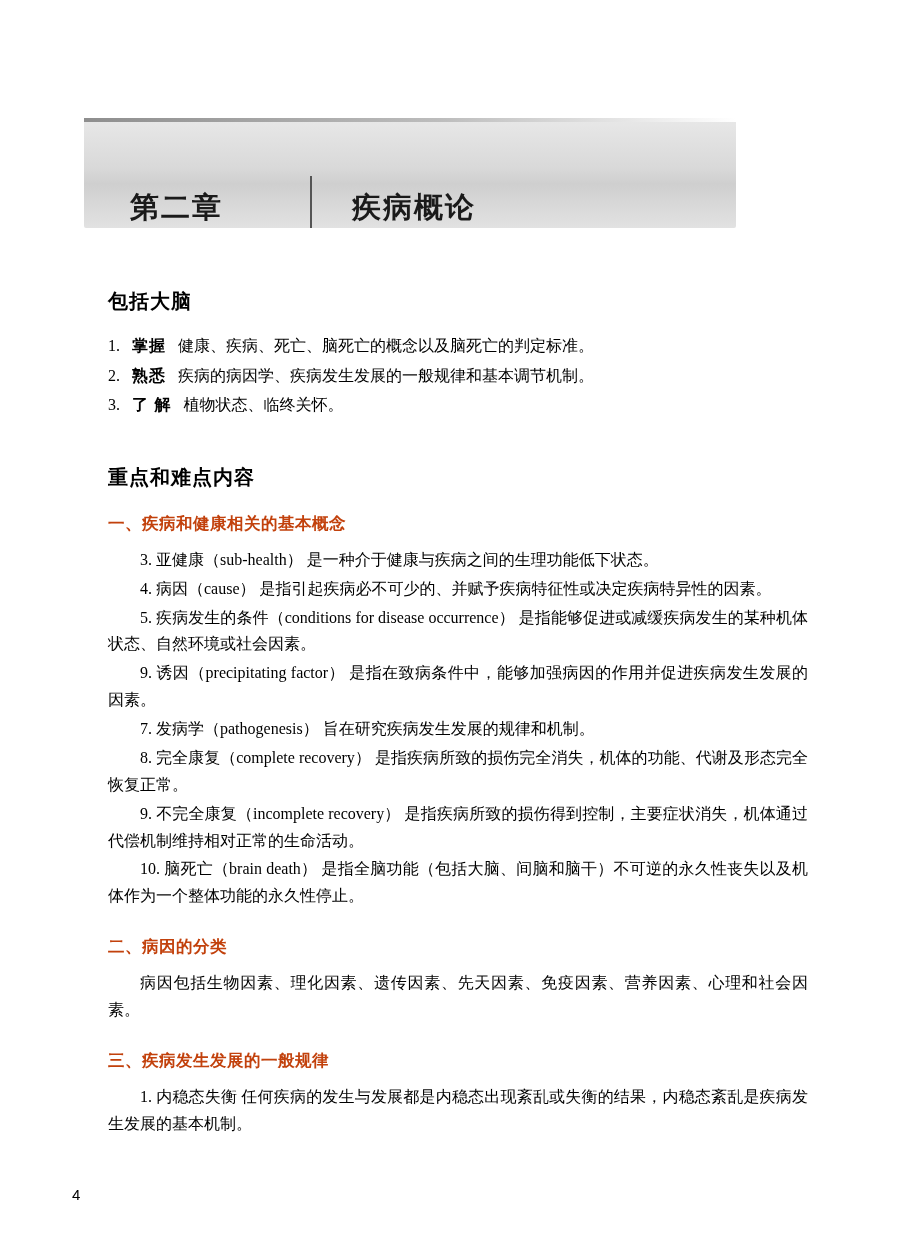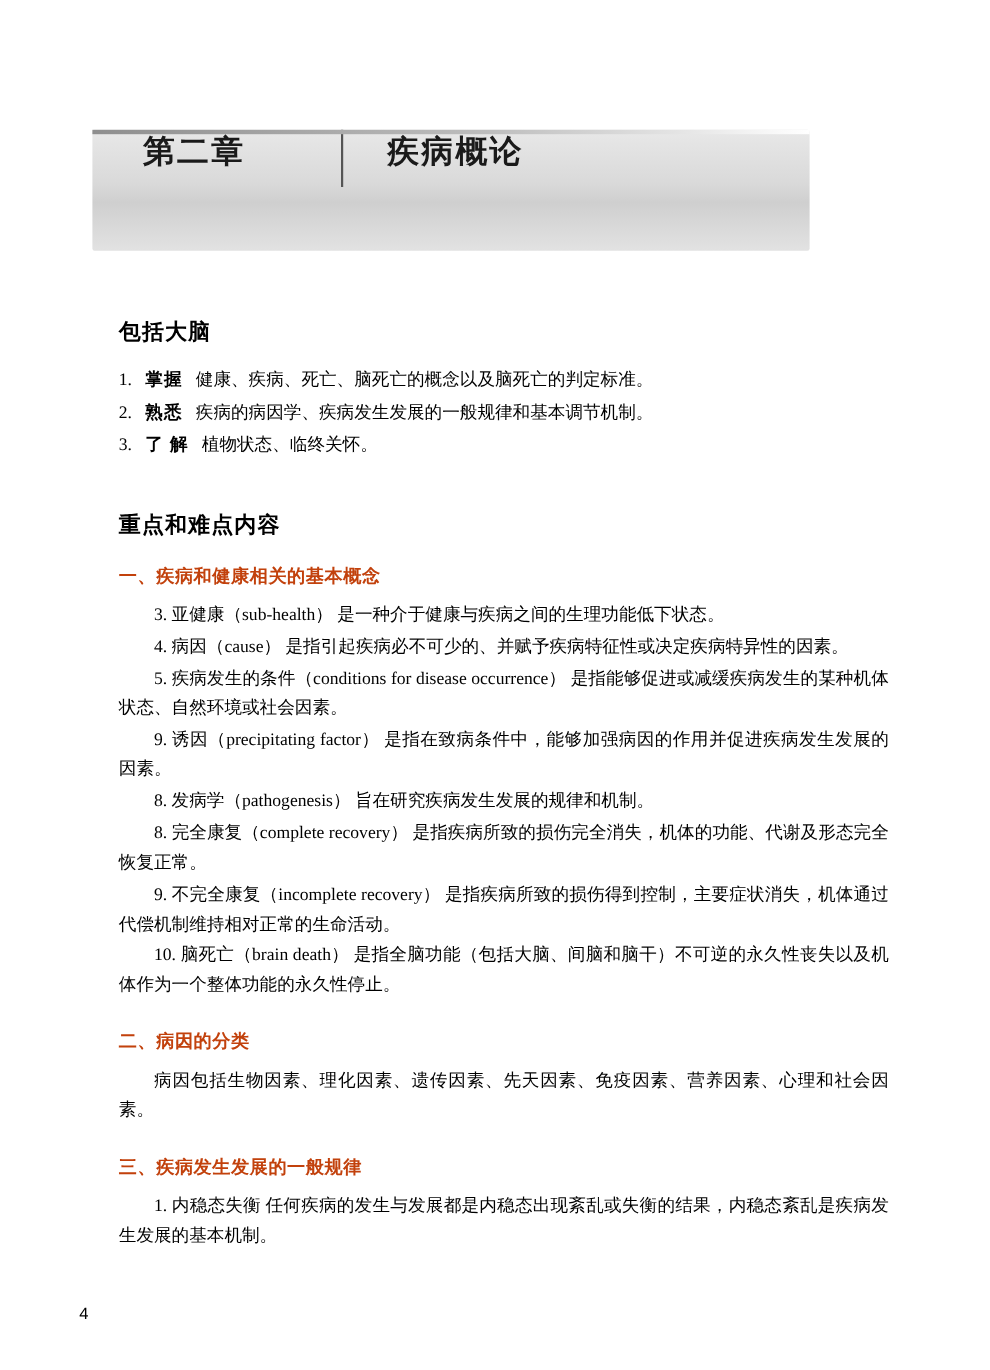--- a/index.html
+++ b/index.html
@@ -26,21 +26,21 @@
   
   .chapter-banner {
     position: absolute;
     left: 84px;
     top: 118px;
     width: 652px;
     height: 110px;
     background: linear-gradient(180deg, #e8e8e8 0%, #d9d9d9 45%, #cfcfcf 60%, #e2e2e2 100%);
     border-radius: 2px 2px 2px 2px;
     display: flex;
-    align-items: flex-start;
+    align-items: flex-end;
   }
   .chapter-banner:before {
     content: "";
     position: absolute;
     left: 0;
     top: 0;
     width: 100%;
     height: 4px;
     background: linear-gradient(90deg, #8e8e8e 0%, #bdbdbd 55%, #ffffff 100%);
   }
@@ -183,21 +183,21 @@
       </li>
     </ol>
 
     <h2 class="sec-title second">重点和难点内容</h2>
 
     <h3 class="sub-title">一、疾病和健康相关的基本概念</h3>
     <p class="para indent">3. 亚健康（sub-health） 是一种介于健康与疾病之间的生理功能低下状态。</p>
     <p class="para indent">4. 病因（cause） 是指引起疾病必不可少的、并赋予疾病特征性或决定疾病特异性的因素。</p>
     <p class="para indent">5. 疾病发生的条件（conditions for disease occurrence） 是指能够促进或减缓疾病发生的某种机体状态、自然环境或社会因素。</p>
     <p class="para indent">9. 诱因（precipitating factor） 是指在致病条件中，能够加强病因的作用并促进疾病发生发展的因素。</p>
-    <p class="para indent">8. 发病学（pathogenesis） 旨在研究疾病发生发展的规律和机制。</p>
+    <p class="para indent">7. 发病学（pathogenesis） 旨在研究疾病发生发展的规律和机制。</p>
     <p class="para indent">8. 完全康复（complete recovery） 是指疾病所致的损伤完全消失，机体的功能、代谢及形态完全恢复正常。</p>
     <p class="para indent">9. 不完全康复（incomplete recovery） 是指疾病所致的损伤得到控制，主要症状消失，机体通过代偿机制维持相对正常的生命活动。</p>
     <p class="para indent">10. 脑死亡（brain death） 是指全脑功能（包括大脑、间脑和脑干）不可逆的永久性丧失以及机体作为一个整体功能的永久性停止。</p>
 
     <h3 class="sub-title">二、病因的分类</h3>
     <p class="para body">病因包括生物因素、理化因素、遗传因素、先天因素、免疫因素、营养因素、心理和社会因素。</p>
 
     <h3 class="sub-title">三、疾病发生发展的一般规律</h3>
     <p class="para indent">1. 内稳态失衡 任何疾病的发生与发展都是内稳态出现紊乱或失衡的结果，内稳态紊乱是疾病发生发展的基本机制。</p>
 

